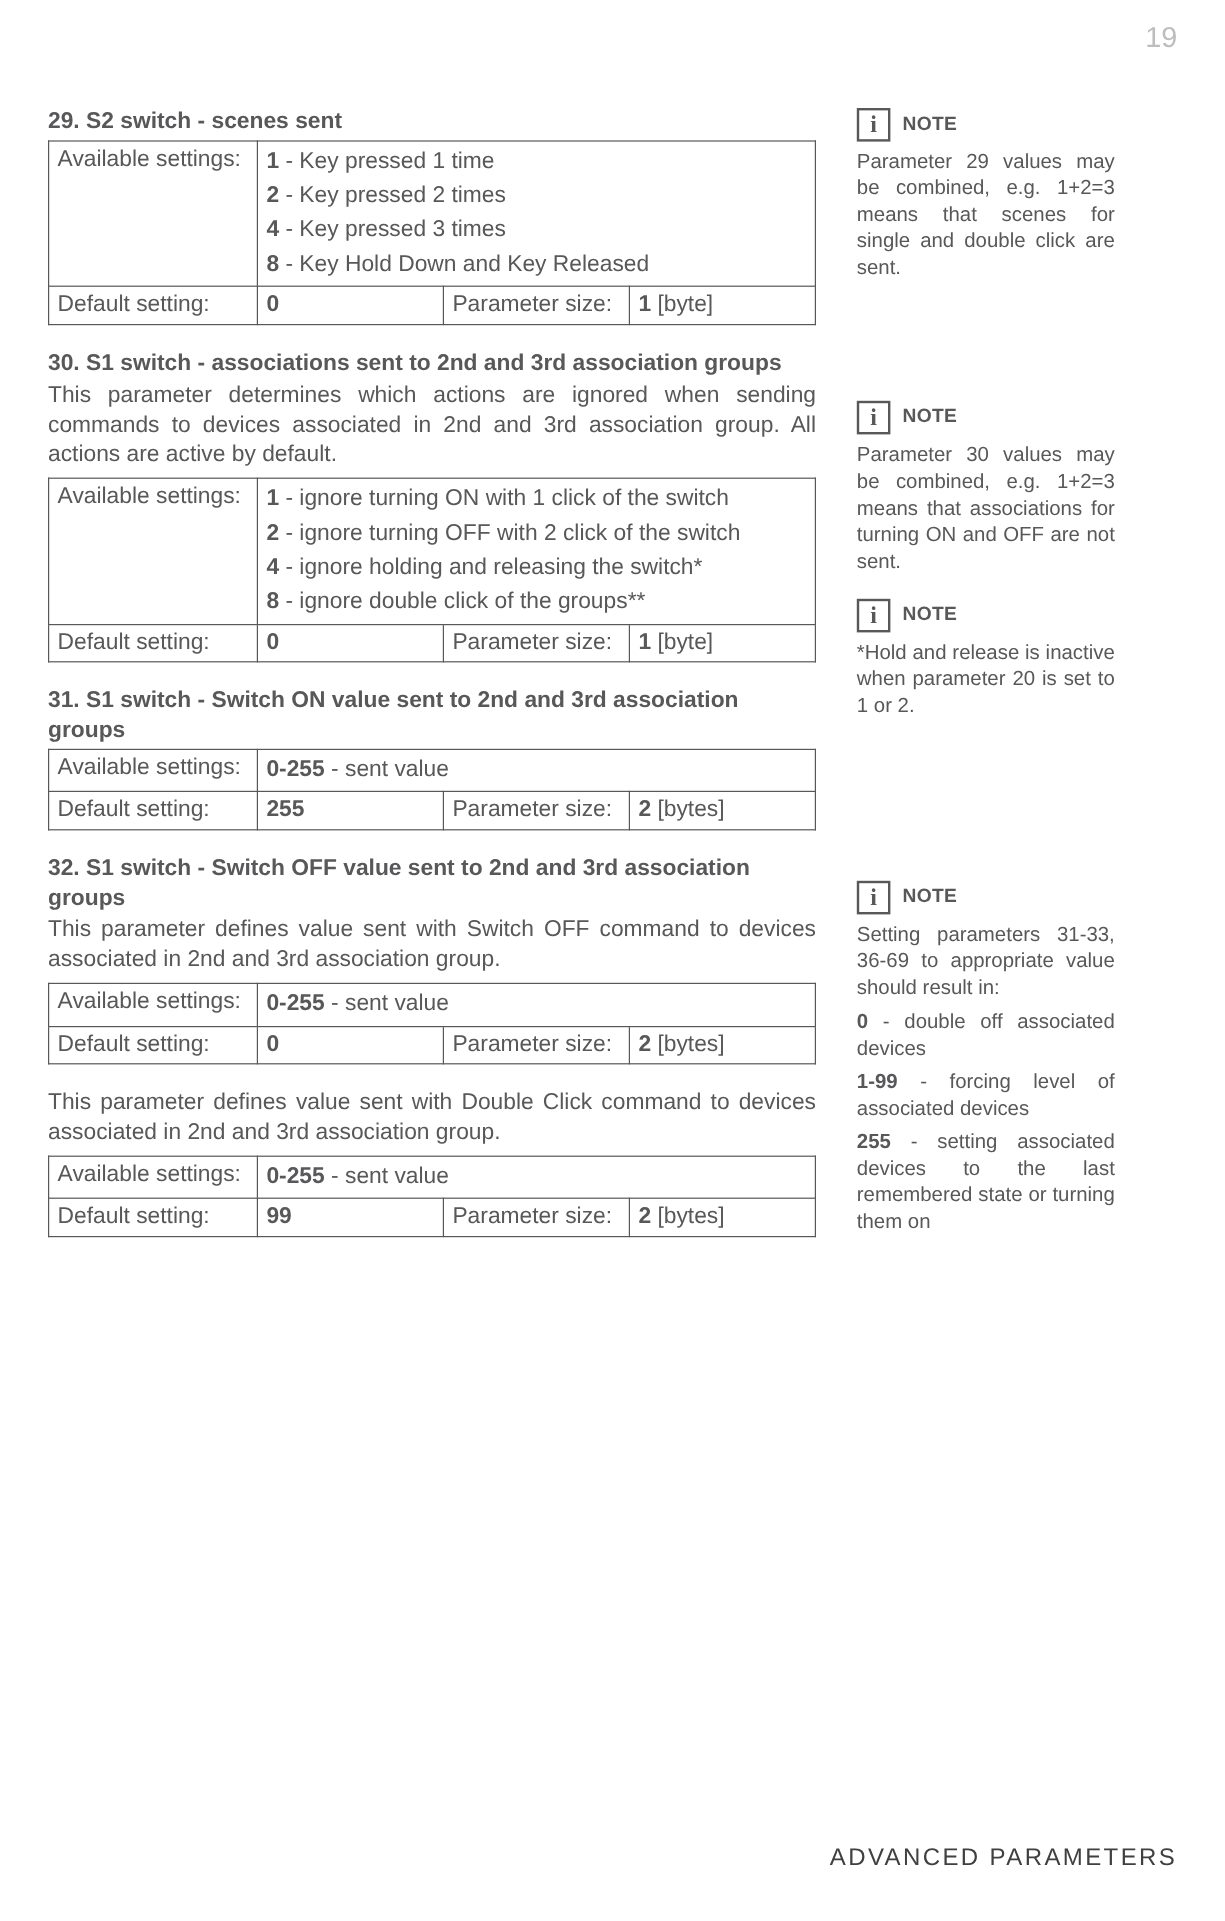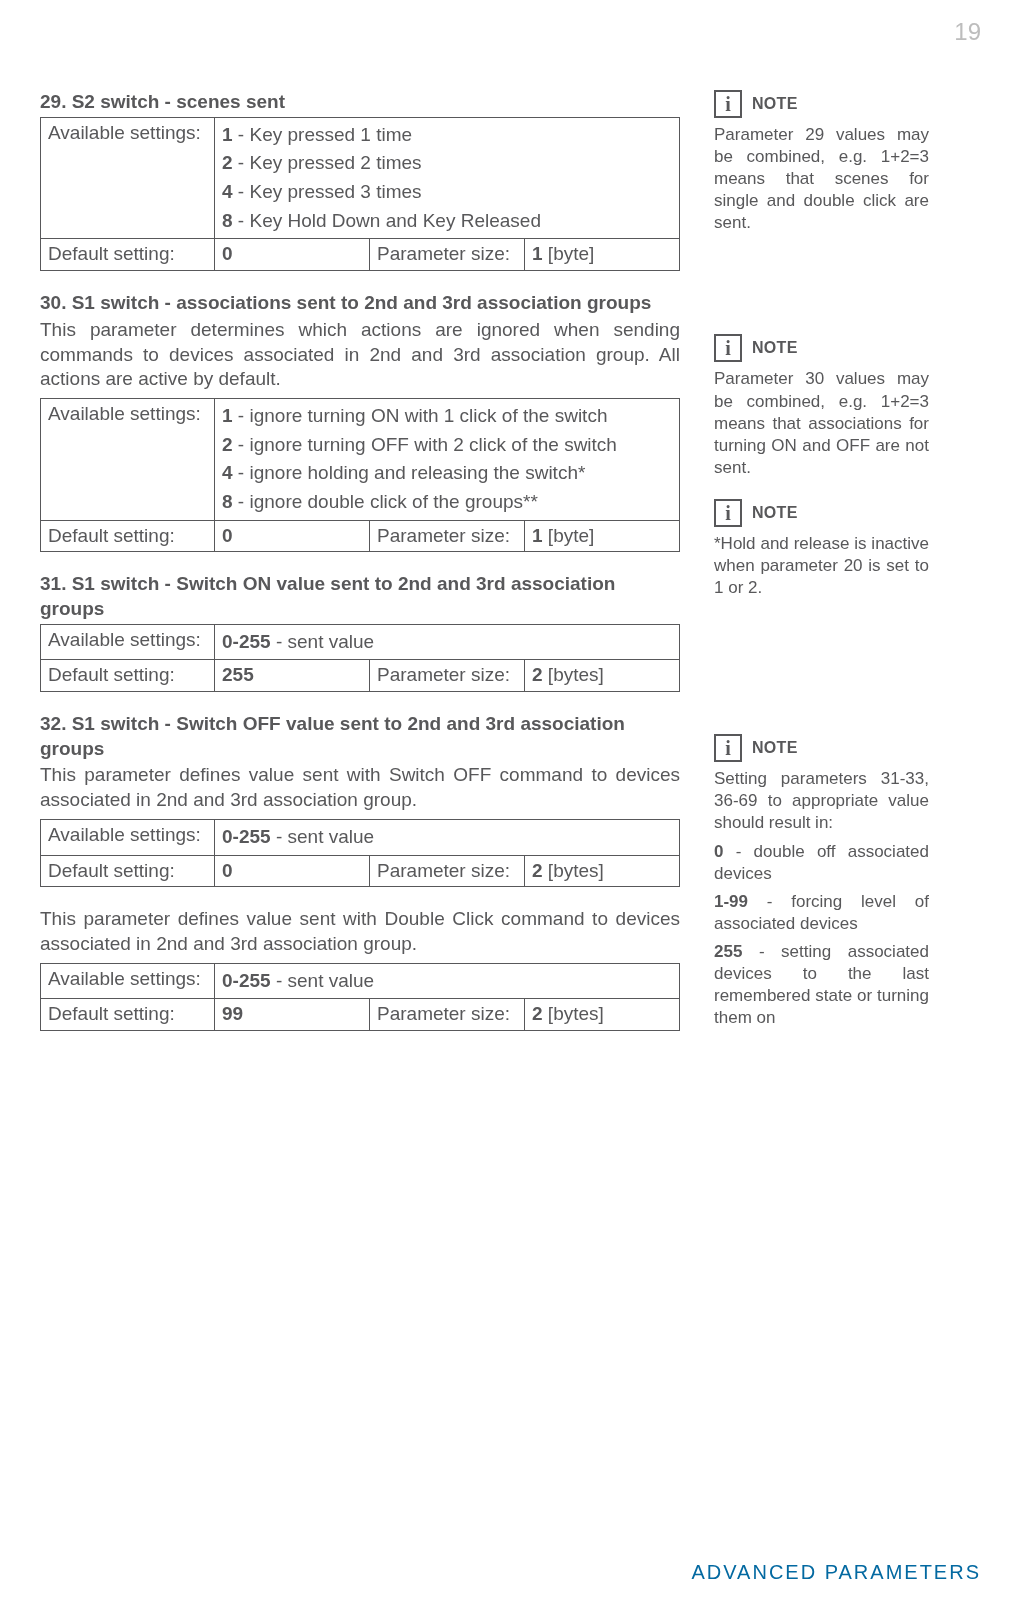--- a/index.html
+++ b/index.html
@@ -24,23 +24,23 @@
   }
   .columns {
     display: flex;
     gap: 34px;
     margin-top: 72px;
   }
   .main { width: 640px; }
   .side { width: 215px; }
   .footer {
     position: absolute;
-    bottom: 16px;
+    bottom: 40px;
     right: 40px;
-    color: #0369a1;
+    color: #404040;
     letter-spacing: 2px;
     font-size: 20px;
   }
 
   
   .sec-title { font-weight: 700; color: #58585a; margin: 0 0 2px 0; }
   .sec-desc  { margin: 0 0 6px 0; text-align: justify; }
   .section   { margin-bottom: 20px; }
 
   

